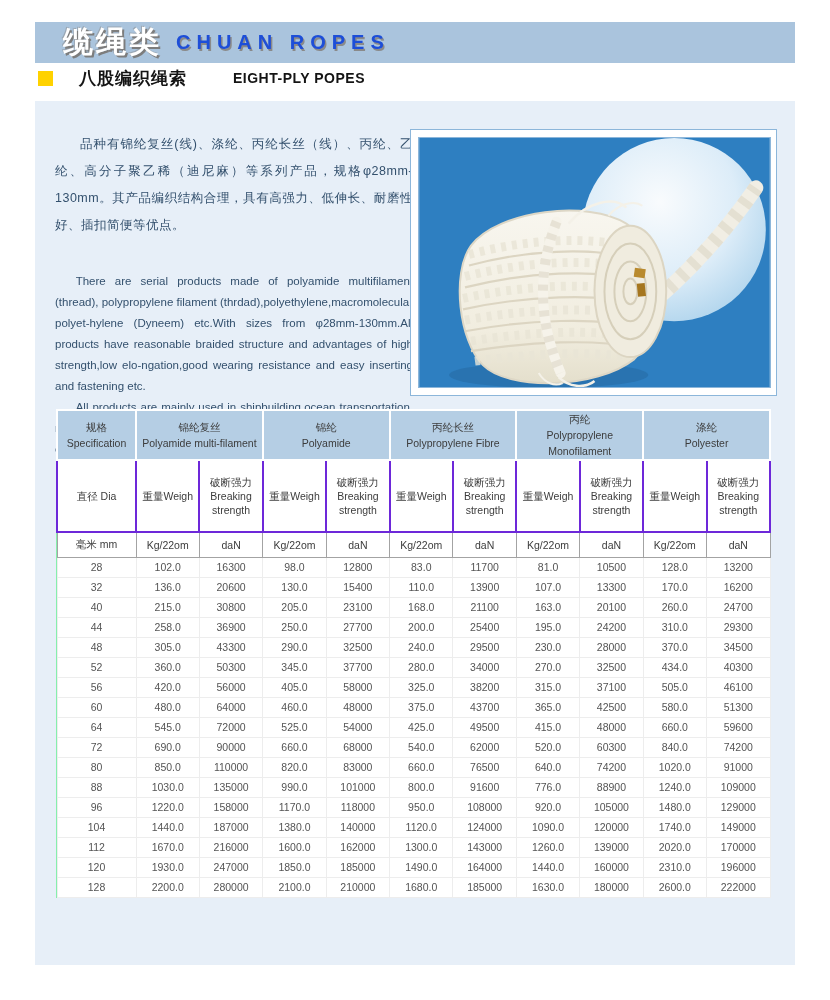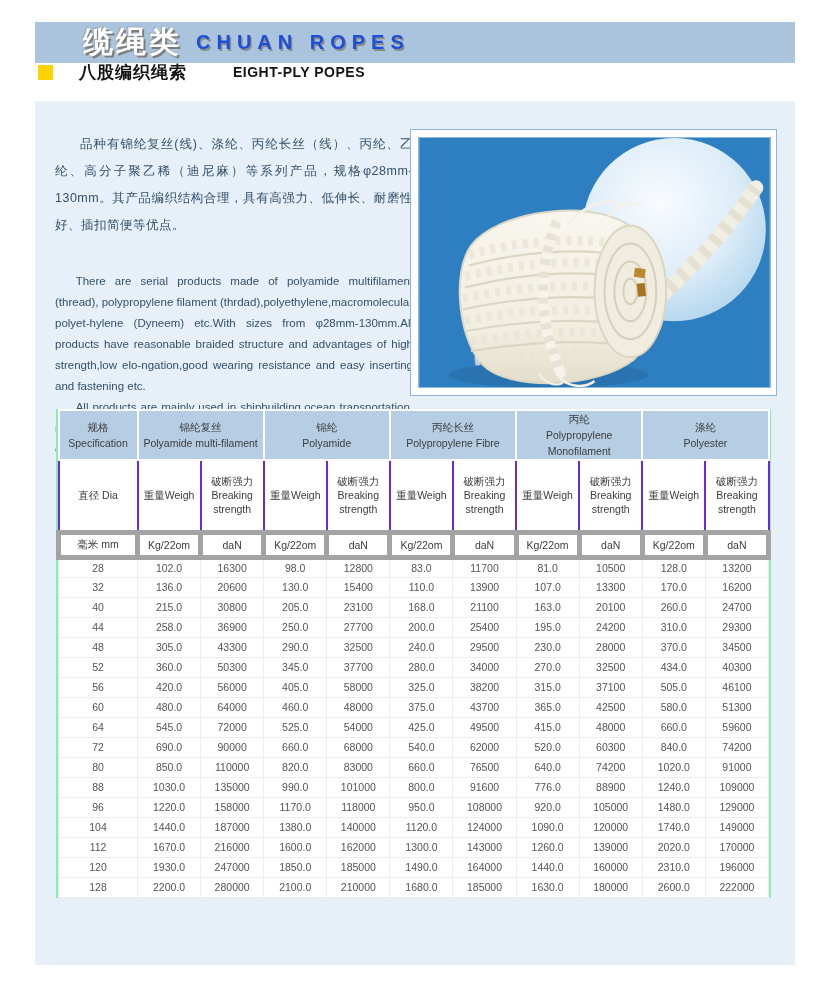--- a/index.html
+++ b/index.html
@@ -7,34 +7,34 @@
     width:830px;height:1000px;background:#ffffff;
     font-family:"Liberation Sans","DejaVu Sans",sans-serif;
     -webkit-font-smoothing:antialiased;
   }
   .page{position:relative;width:830px;height:1000px;background:#fff;overflow:hidden;}
 
   
   .banner{
     position:absolute;left:35px;top:22px;width:760px;height:41px;
     background:var(--banner-bg,#aac4dd);
-    display:flex;align-items:center;padding-left:48px;box-sizing:border-box;
+    display:flex;align-items:center;padding-left:28px;box-sizing:border-box;
   }
   .banner-zh{
     font-size:30px;font-weight:bold;color:#fff;letter-spacing:3px;
     text-shadow:2px 2px 0 #7d7d7d,-1px -1px 0 #9aa7b4;
   }
   .banner-en{
     margin-left:14px;font-size:20px;font-weight:bold;color:#1d4ed8;letter-spacing:6px;
     text-shadow:1.5px 1.5px 0 #8a8a8a;
   }
 
   
   .section-head{
-    position:absolute;left:35px;top:56px;width:760px;height:32px;
+    position:absolute;left:35px;top:62px;width:760px;height:32px;
     display:flex;align-items:center;text-align:center;
   }
   .bullet{width:15px;height:15px;background:var(--accent-yellow,#ffd200);margin-left:3px;}
   .sec-zh{margin-left:26px;font-size:17px;font-weight:bold;color:#141414;letter-spacing:1px;}
   .sec-en{margin-left:8px;font-size:14px;font-weight:bold;color:#141414;letter-spacing:.5px;padding-left:38px;}
 
   
   .content{
     position:absolute;left:35px;top:101px;width:760px;height:864px;
     background:var(--panel-bg,#e7eff8);
@@ -65,21 +65,21 @@
   }
   tr.band th{
     background:var(--table-head-bg,#b5cee4);border:2px solid #ffffff;
     height:48px;font-size:10.5px;color:#3c3c3c;line-height:16px;
   }
   tr.sub th{
     background:#fff;border:2px solid #6d28d9;height:72px;
     font-size:10.5px;color:#3c3c3c;line-height:14px;
   }
   tr.units td{
-    background:#fff;border:5px solid #a3a3a3;height:25px;
+    background:#fff;border:1px solid #a3a3a3;height:25px;
     font-size:10.5px;color:#3c3c3c;
   }
   tr.data td{
     background:#fff;border:1px solid #ededed;height:20px;
     font-size:10.5px;color:#545454;
   }
 </style>
 </head>
 <body>
 

